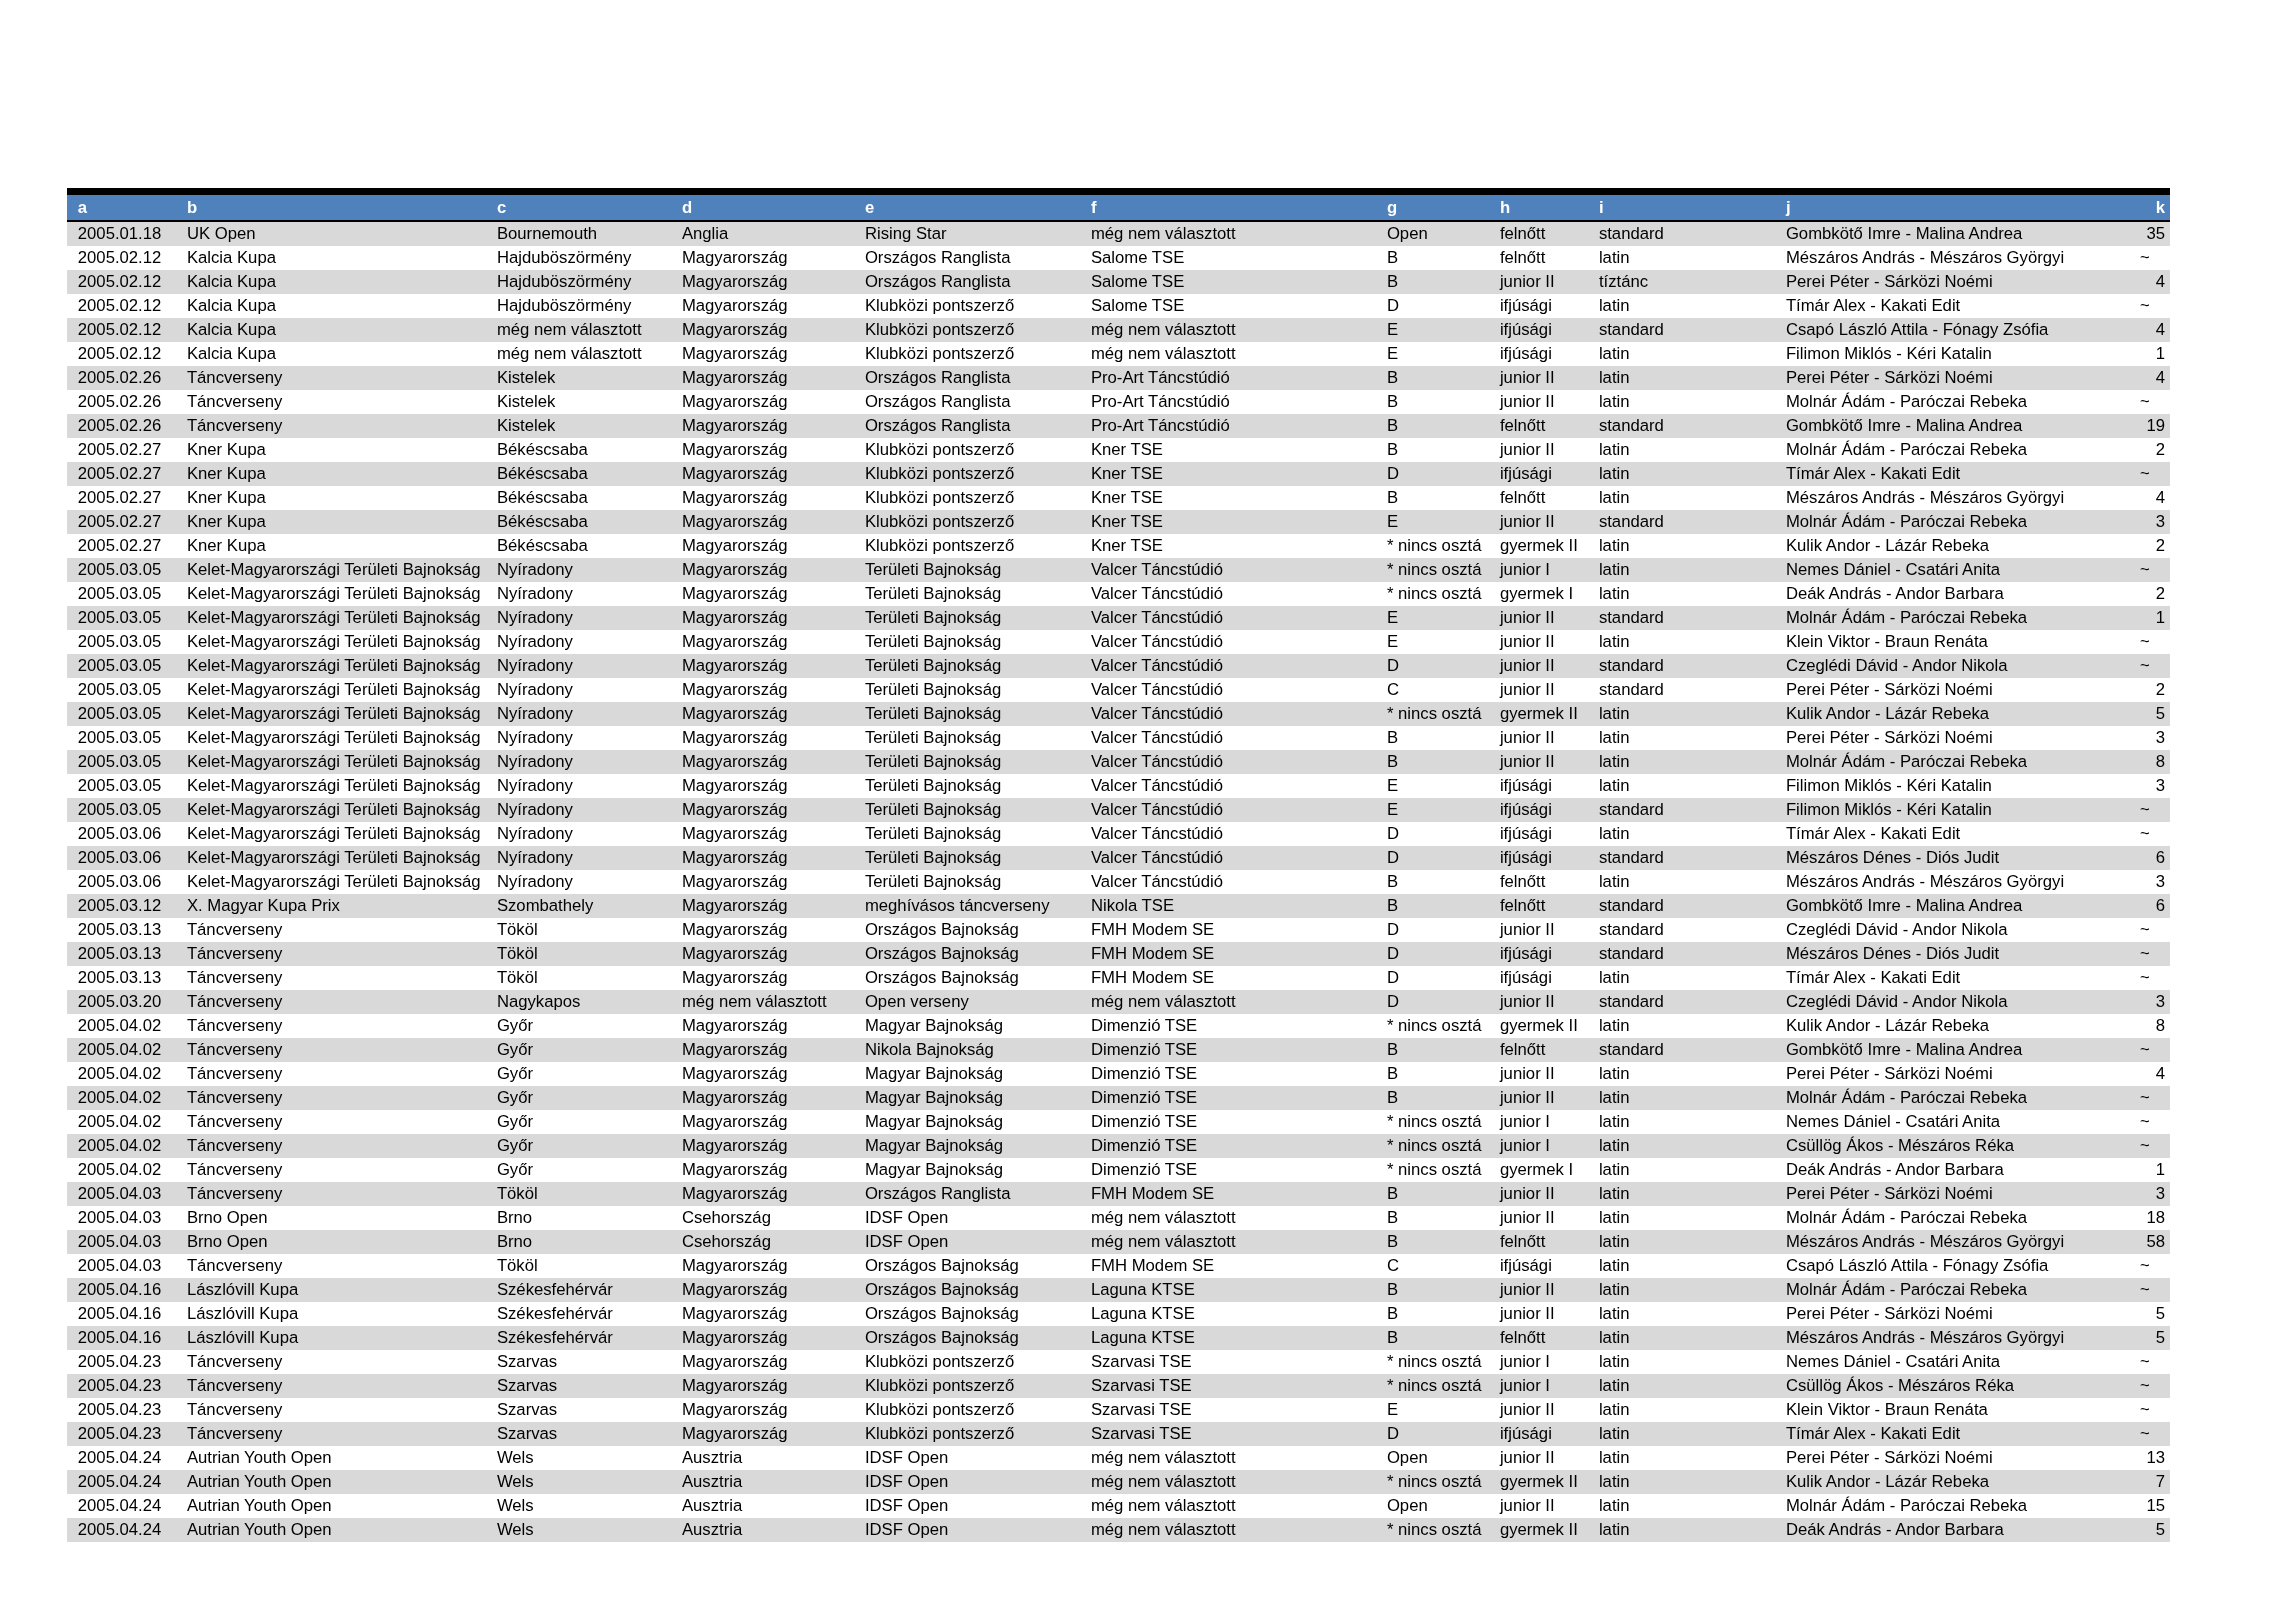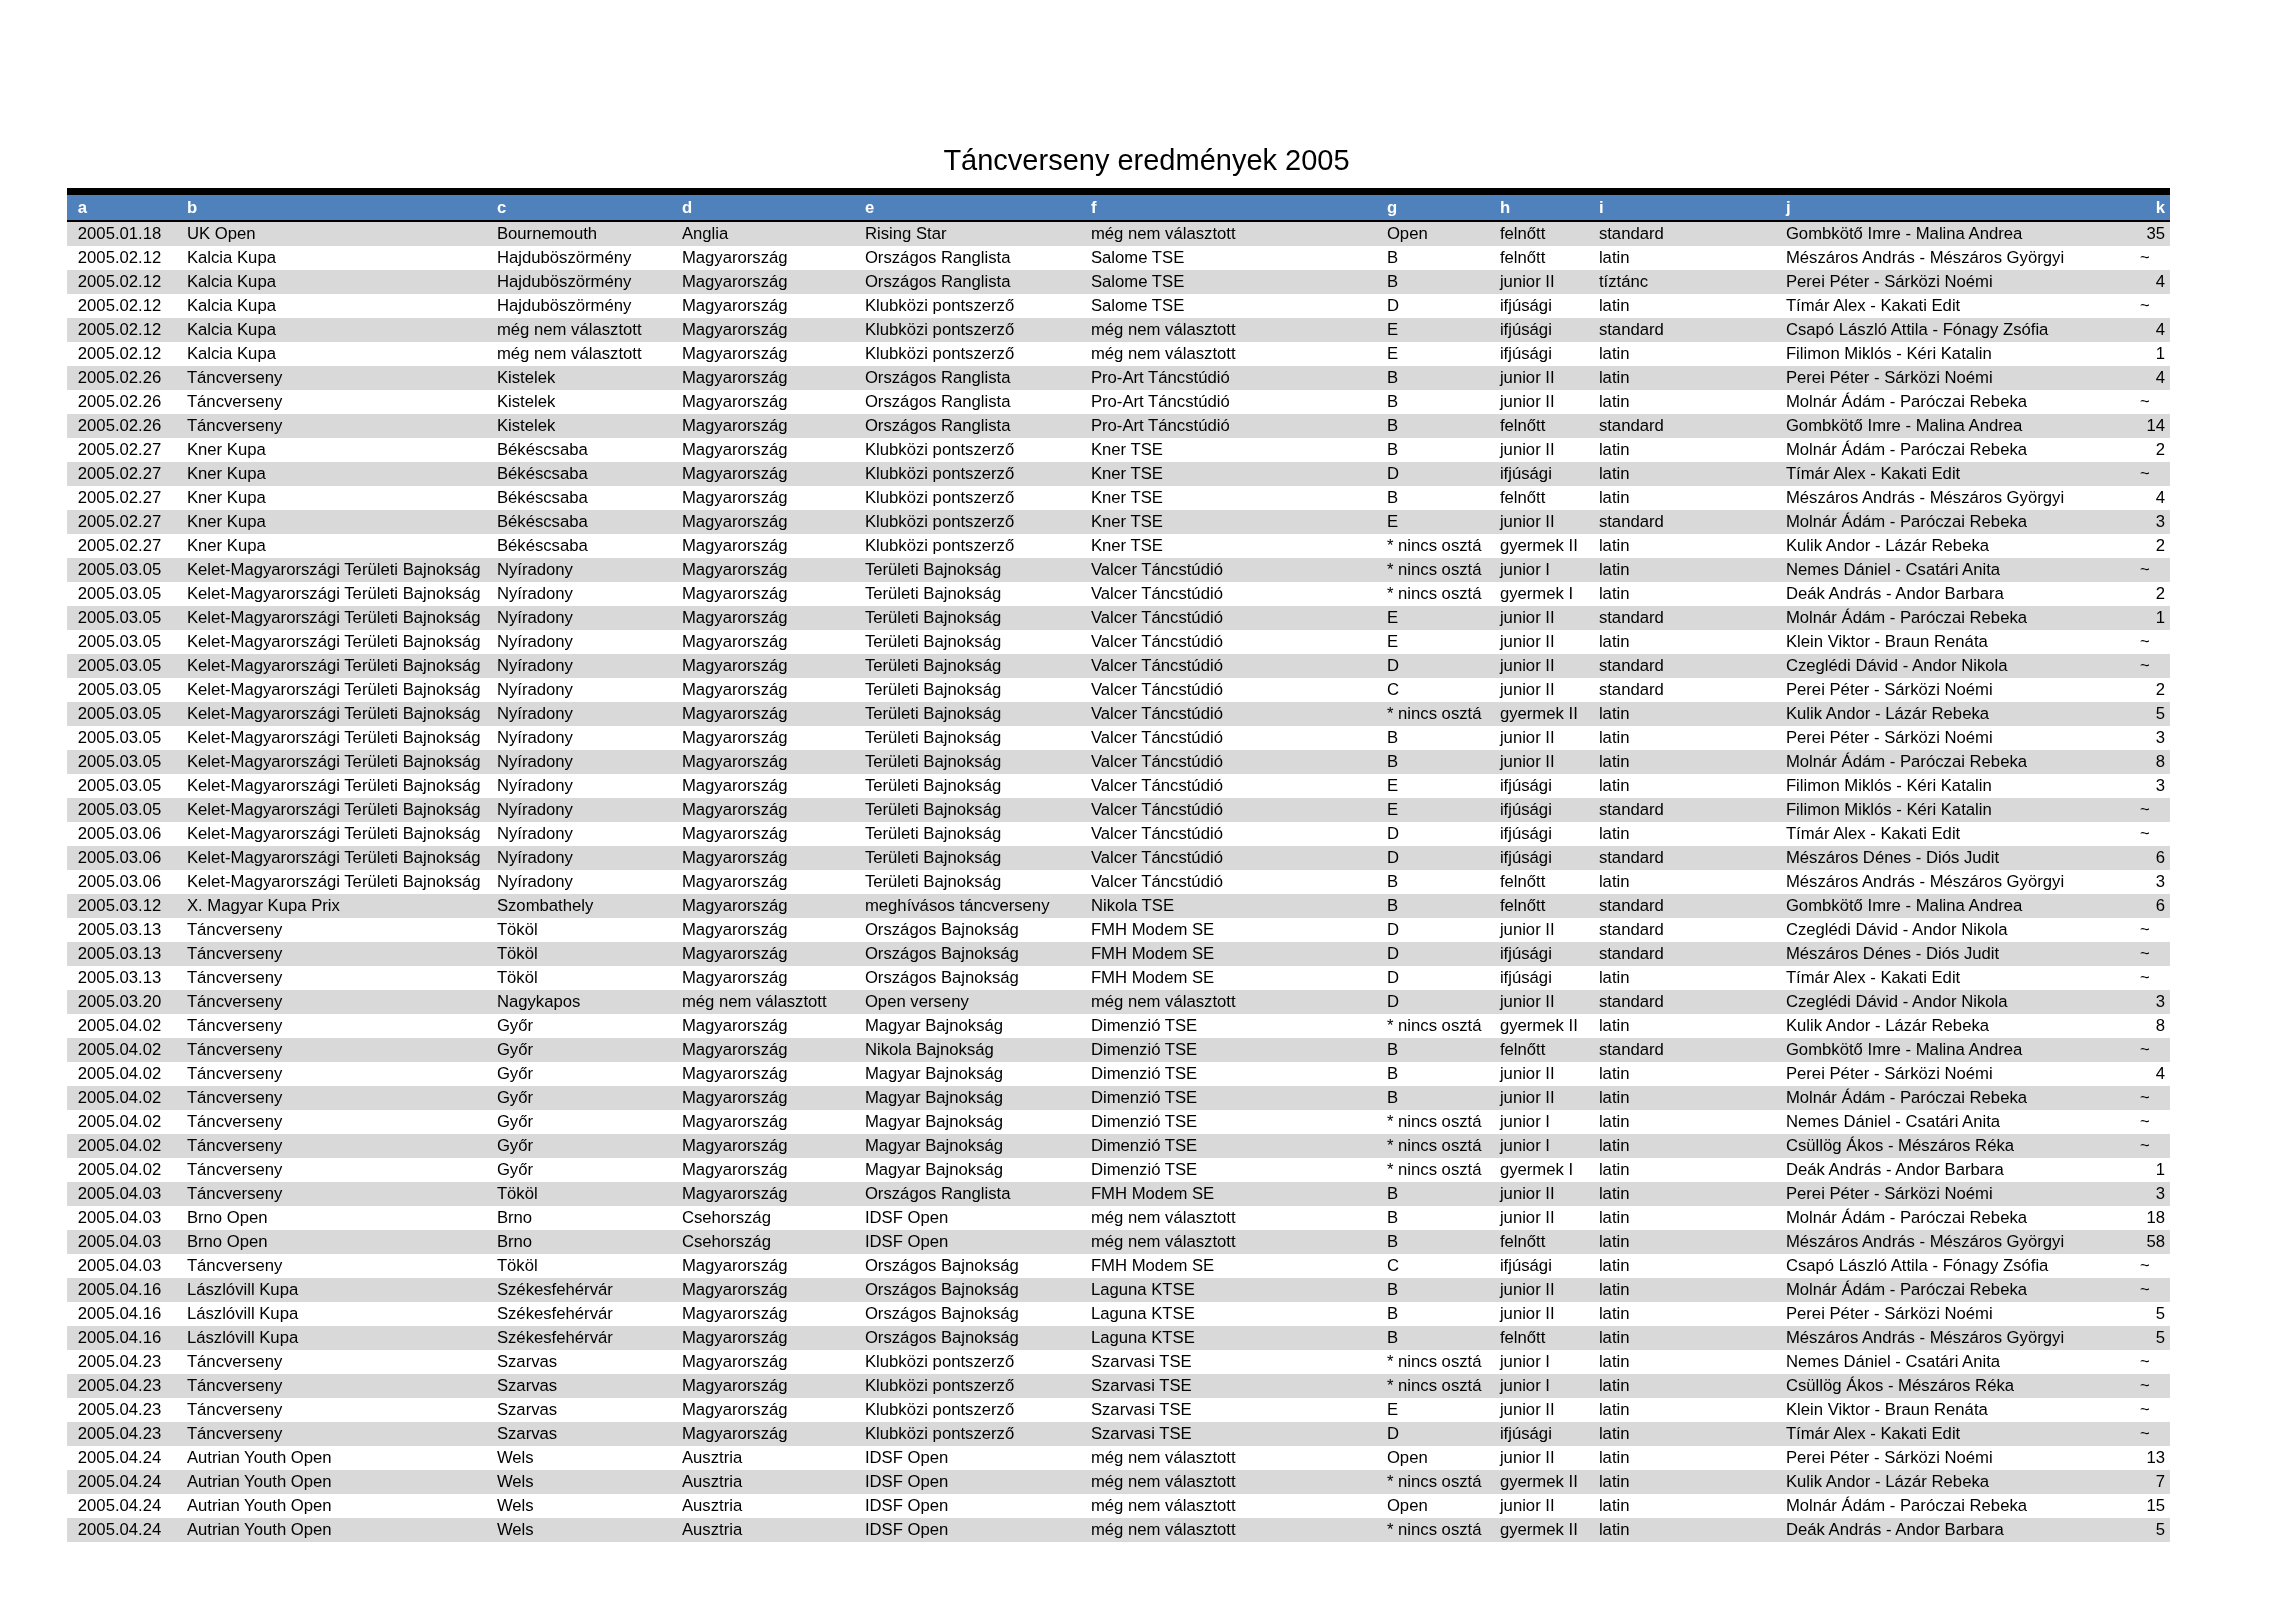--- a/index.html
+++ b/index.html
@@ -33,21 +33,20 @@
   .col-h{width:99px;}
   .col-i{width:187px;}
   .col-j{width:354px;}
   .col-k{width:33px;padding-left:0;padding-right:4.9px;text-align:right;}
   .col-k.tilde{text-align:left;padding-left:2.9px;padding-right:0;}
 </style>
 </head>
 <body>
 
 <div class="canvas">
-  <div class="page-title">Táncverseny eredmények 2005</div>
   <div class="results-table">
     <div class="top-border"></div>
     <div class="header-row" id="header-row">
         <div class="cell col-a">a</div>
         <div class="cell col-b">b</div>
         <div class="cell col-c">c</div>
         <div class="cell col-d">d</div>
         <div class="cell col-e">e</div>
         <div class="cell col-f">f</div>
         <div class="cell col-g">g</div>
@@ -165,21 +164,21 @@
           <div class="cell col-a">2005.02.26</div>
           <div class="cell col-b">Táncverseny</div>
           <div class="cell col-c">Kistelek</div>
           <div class="cell col-d">Magyarország</div>
           <div class="cell col-e">Országos Ranglista</div>
           <div class="cell col-f">Pro-Art Táncstúdió</div>
           <div class="cell col-g">B</div>
           <div class="cell col-h">felnőtt</div>
           <div class="cell col-i">standard</div>
           <div class="cell col-j">Gombkötő Imre - Malina Andrea</div>
-          <div class="cell col-k">14</div>
+          <div class="cell col-k">19</div>
         </div>
         <div class="row">
           <div class="cell col-a">2005.02.27</div>
           <div class="cell col-b">Kner Kupa</div>
           <div class="cell col-c">Békéscsaba</div>
           <div class="cell col-d">Magyarország</div>
           <div class="cell col-e">Klubközi pontszerző</div>
           <div class="cell col-f">Kner TSE</div>
           <div class="cell col-g">B</div>
           <div class="cell col-h">junior II</div>

